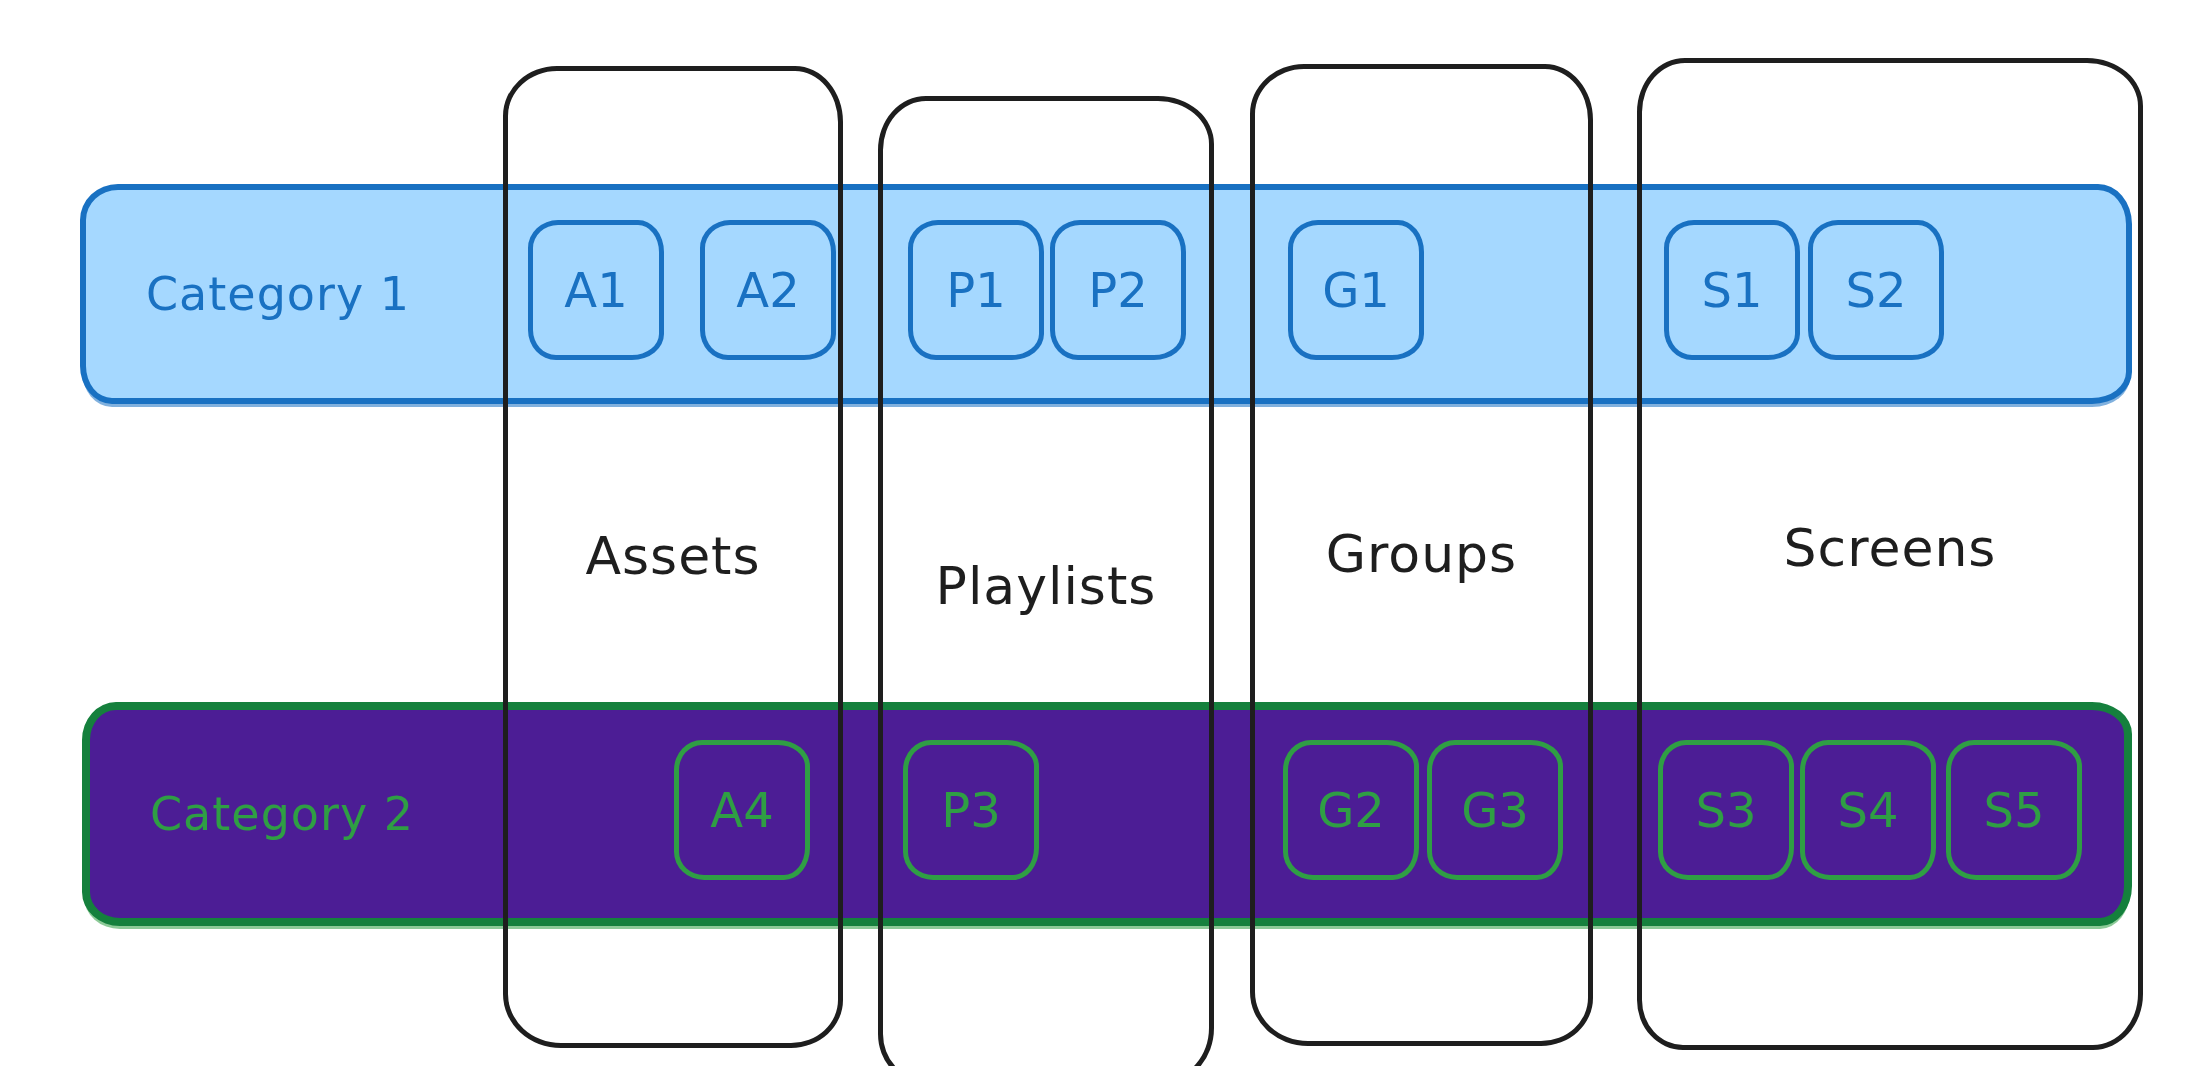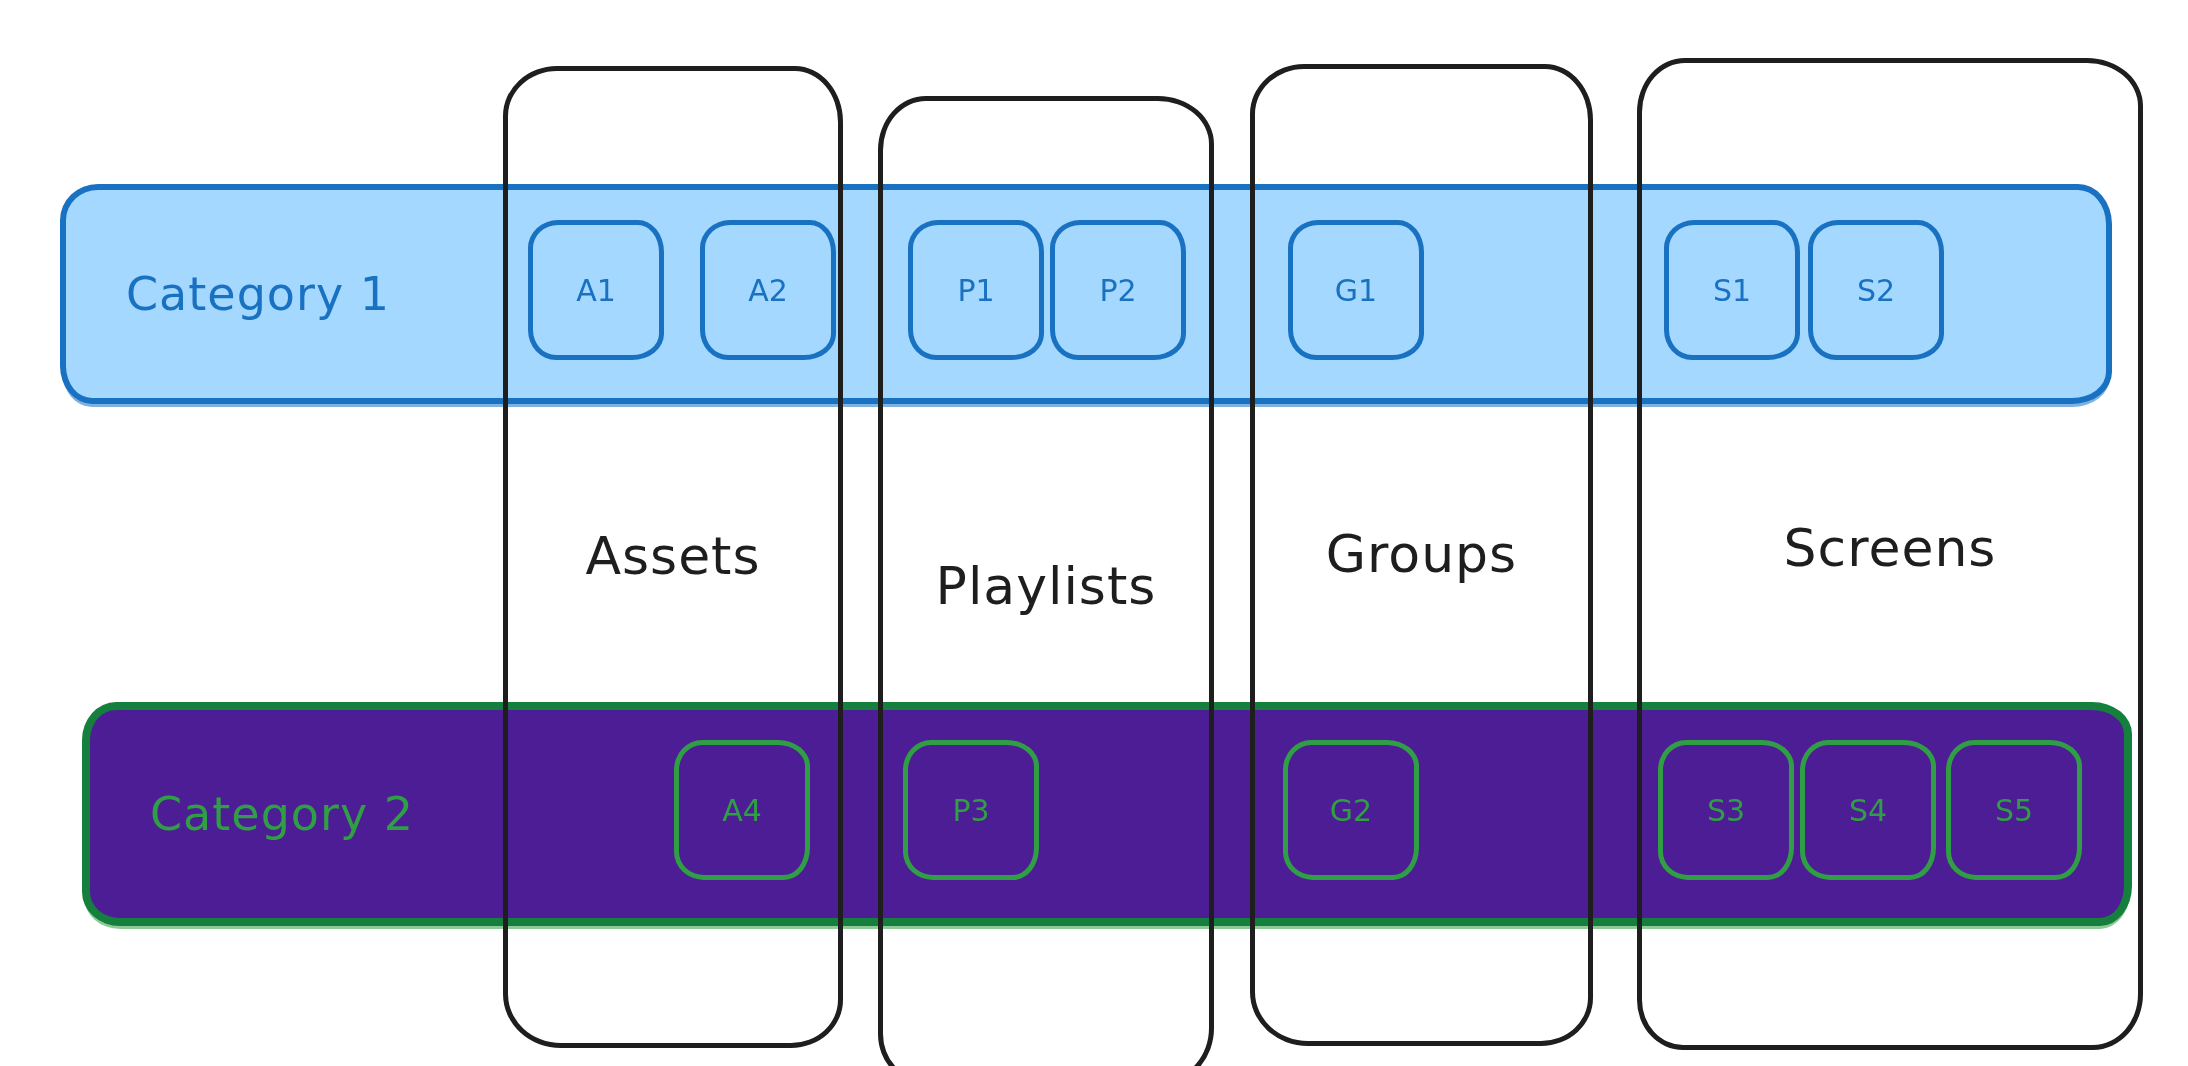--- a/index.html
+++ b/index.html
@@ -40,21 +40,21 @@
     color: #1e1e1e;
     letter-spacing: 1px;
     white-space: nowrap;
   }
   
   .row {
     position: absolute;
     z-index: 1;
   }
   .row-cat1 {
-    left: 60px; top: 184px; width: 2040px; height: 208px;
+    left: 80px; top: 184px; width: 2040px; height: 208px;
     background: #a5d8ff;
     border: 6px solid #1971c2;
     border-radius: 38px 34px 40px 32px / 36px 40px 32px 38px;
     box-shadow: 0 5px 0 -2px rgba(25,113,194,0.55);
   }
   .row-cat2 {
     left: 82px; top: 702px; width: 2034px; height: 208px;
     background: #4c1d95;
     border: 8px solid #15803d;
     border-radius: 34px 40px 32px 38px / 38px 32px 40px 34px;
@@ -72,21 +72,21 @@
   .row-cat1 .row-label { color: #1971c2; }
   .row-cat2 .row-label { color: #2f9e44; }
   
   .chip {
     position: absolute;
     width: 126px;
     height: 130px;
     display: flex;
     align-items: center;
     justify-content: center;
-    font-size: 30px;
+    font-size: 48px;
     background: transparent;
     z-index: 2;
   }
   .chip.blue {
     border: 5px solid #1971c2;
     color: #1971c2;
     border-radius: 30px 26px 32px 28px / 28px 32px 26px 30px;
   }
   .chip.green {
     border: 5px solid #2f9e44;
@@ -112,20 +112,21 @@
   <div class="chip blue r1" style="left:700px">A2</div>
   <div class="chip blue r1" style="left:908px">P1</div>
   <div class="chip blue r1" style="left:1050px">P2</div>
   <div class="chip blue r1" style="left:1288px">G1</div>
   <div class="chip blue r1" style="left:1664px">S1</div>
   <div class="chip blue r1" style="left:1808px">S2</div>
 
   <div class="chip green r2" style="left:674px">A4</div>
   <div class="chip green r2" style="left:903px">P3</div>
   <div class="chip green r2" style="left:1283px">G2</div>
+  <div class="chip green r2" style="left:1427px">G3</div>
   <div class="chip green r2" style="left:1658px">S3</div>
   <div class="chip green r2" style="left:1800px">S4</div>
   <div class="chip green r2" style="left:1946px">S5</div>
 
   <div class="col col-assets col-radius-a">
     <div class="col-label">Assets</div>
   </div>
   <div class="col col-playlists col-radius-b">
     <div class="col-label">Playlists</div>
   </div>

